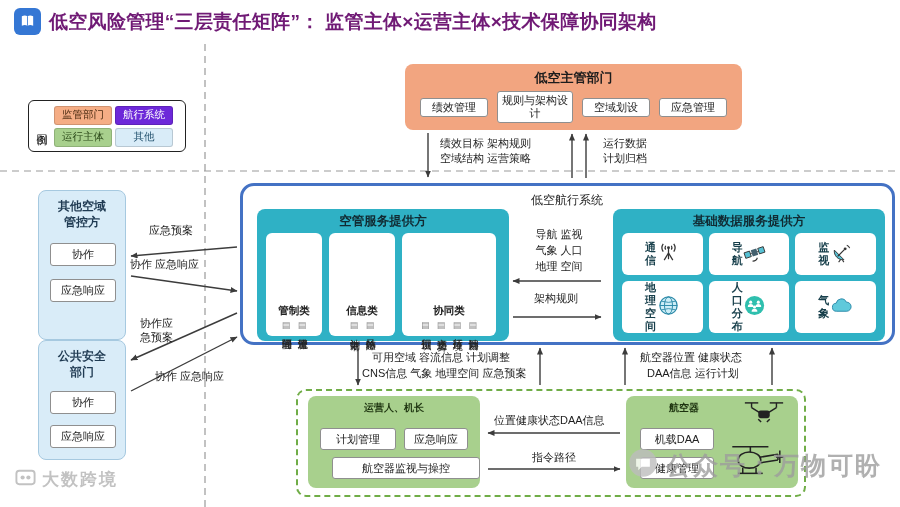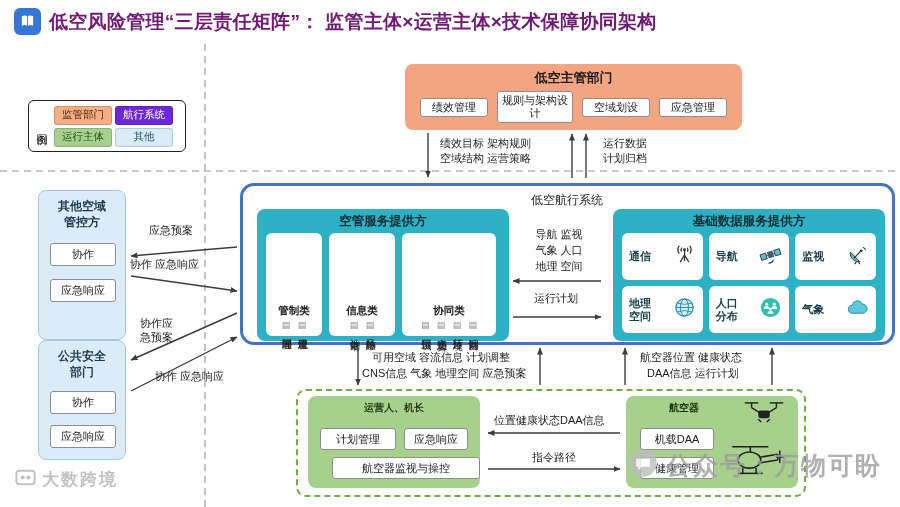--- a/index.html
+++ b/index.html
@@ -38,21 +38,21 @@
   .atm-groups { position:absolute; left:9px; right:9px; top:24px; bottom:5px; display:flex; gap:7px; }
   .atm-group { background:#fff; border-radius:6px; padding:3px 2px; display:flex; flex-direction:column; align-items:center;justify-content:flex-end; }
   .group-title { font-size:10.5px; font-weight:bold; color:#222; margin-bottom:2px; }
   .vcols { display:flex; gap:5px; justify-content:center; }
   .vcol { display:flex; flex-direction:column; align-items:center; }
   .mini { font-size:9px; color:#8a8a8a; line-height:10px; }
   .vitem { font-size:10px; color:#222; line-height:1.08; letter-spacing:0.5px; writing-mode:vertical-rl; text-orientation:upright; margin-top:1px; }
 
   .dsp { left:370px; width:272px; }
   .tile-grid { position:absolute; left:9px; right:9px; top:24px; bottom:8px; display:grid; grid-template-columns:repeat(3,1fr); grid-auto-rows:1fr; gap:6px; }
-  .tile { background:#fff; border-radius:6px; display:flex; align-items:center; justify-content:space-between; padding:0 7px; }
+  .tile { background:#fff; border-radius:6px; display:flex; align-items:center; justify-content:space-between; padding:0 23px; }
   .tile-label { font-size:11px; font-weight:bold; color:#173f4b; line-height:13px; white-space:pre-line; }
 
   .sideblue { background:#d9ecf8; border:1px solid #a6c9e0; }
   .sideblue .box-title { font-size:12px; color:#1f3a52; line-height:16px; white-space:pre-line; padding-top:7px; }
   .other1 { left:38px; top:190px; width:88px; height:150px; }
   .other2 { left:38px; top:340px; width:88px; height:120px; }
 
   .green-container { position:absolute; left:296px; top:389px; width:510px; height:108px; border:2px dashed #70ad47; border-radius:10px; z-index:1; }
   .greenbox { background:#a8d08d; }
   .greenbox .box-title { font-size:10px; color:#1d330f; }
@@ -299,21 +299,21 @@
     </span>
   </div>
 
   <div class="flow-label pre" style="left:440px;top:136px;">绩效目标 架构规则
 空域结构 运营策略</div>
   <div class="flow-label pre" style="left:603px;top:136px;">运行数据
 计划归档</div>
   <div class="flow-label pre center" style="left:512px;top:226px;width:94px;line-height:16px;">导航 监视
 气象 人口
 地理 空间</div>
-  <div class="flow-label" style="left:534px;top:291px;">运行计划</div>
+  <div class="flow-label" style="left:534px;top:291px;">架构规则</div>
   <div class="flow-label" style="left:149px;top:223px;">应急预案</div>
   <div class="flow-label nowrap" style="left:130px;top:257px;">协作 应急响应</div>
   <div class="flow-label pre" style="left:140px;top:316px;line-height:14px;">协作应
 急预案</div>
   <div class="flow-label nowrap" style="left:155px;top:369px;">协作 应急响应</div>
   <div class="flow-label nowrap" style="left:372px;top:350px;">可用空域 容流信息 计划调整</div>
   <div class="flow-label nowrap" style="left:362px;top:366px;">CNS信息 气象 地理空间 应急预案</div>
   <div class="flow-label nowrap" style="left:640px;top:350px;">航空器位置 健康状态</div>
   <div class="flow-label nowrap" style="left:647px;top:366px;">DAA信息 运行计划</div>
   <div class="flow-label nowrap" style="left:494px;top:413px;">位置健康状态DAA信息</div>

